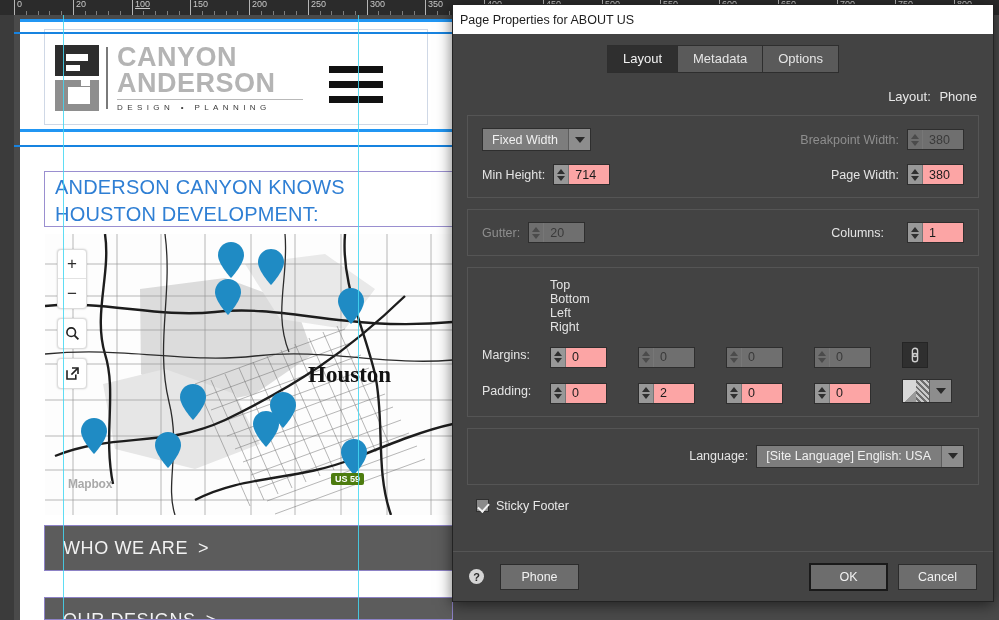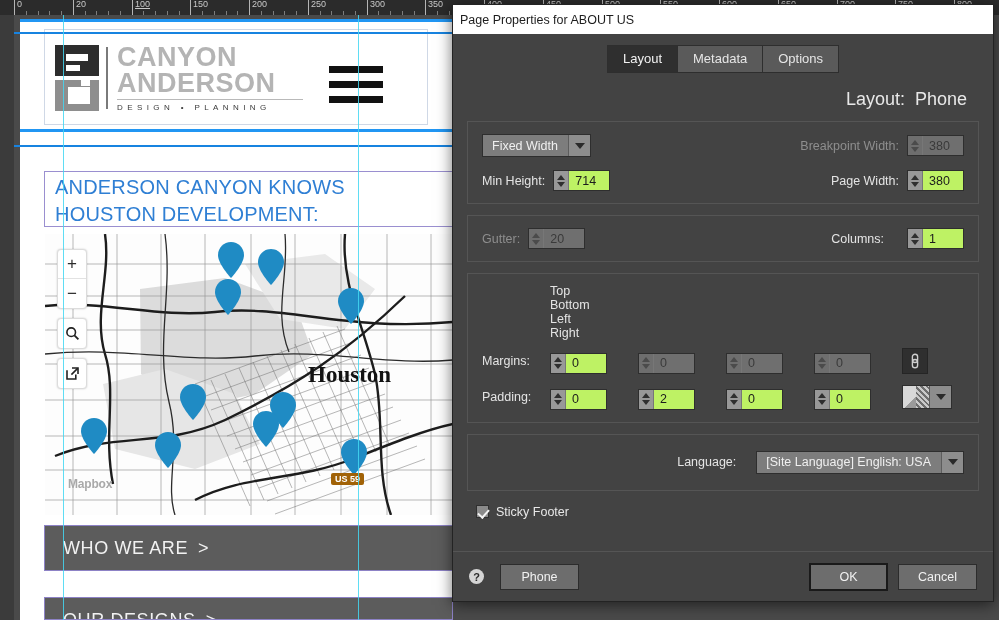--- a/index.html
+++ b/index.html
@@ -132,21 +132,21 @@
   .mapbox-wm {
     position: absolute; left: 23px; bottom: 24px; font-size: 12px;
     color: #a9a9a9; font-weight: bold; font-family: "Liberation Sans", sans-serif;
     letter-spacing: -0.2px;
   }
   .houston-lbl {
     position: absolute; left: 263px; top: 128px; font-size: 23px;
     font-family: "Liberation Serif", serif; font-weight: bold; color: #121212;
   }
   .shield {
-    position: absolute; left: 286px; top: 239px; background: #a16207; color: #fff;
+    position: absolute; left: 286px; top: 239px; background: #4d7c0f; color: #fff;
     font-size: 9px; font-weight: bold; padding: 1px 4px; border-radius: 2px;
     font-family: "Liberation Sans", sans-serif;
   }
   .pin { position: absolute; width: 26px; height: 36px; }
   .pin svg { display:block; }
 
   
   .navblk {
     position: absolute; left: 24px; width: 409px; height: 46px;
     background: #5c5c5c; border: 1px solid #8d82c6;
@@ -179,21 +179,21 @@
 
   .tabs { display: flex; justify-content: center; padding-top: 11px; }
   .tab {
     font-size: 13px; color: #e6e6e6; padding: 5px 15px 6px;
     background: #5a5a5a; border: 1px solid #2e2e2e; border-right: none;
   }
   .tab:last-child { border-right: 1px solid #2e2e2e; }
   .tab.active { background: #2f2f2f; color: #f2f2f2; }
 
   .layout-line {
-    text-align: right; color: #e8e8e8; font-size: 18px; margin: 16px 12px 0 0;
+    text-align: right; color: #e8e8e8; font-size: 13px; margin: 16px 2px 0 0;
   }
 
   .group {
     border: 1px solid #555; margin-top: 11px; padding: 12px 14px;
     position: relative;
   }
   .row { display: flex; align-items: center; }
   .spacer { flex: 1; }
 
   .lbl { color: #e4e4e4; font-size: 12.5px; white-space: nowrap; }
@@ -205,21 +205,21 @@
     width: 15px; background: #989898; display: flex; flex-direction: column;
     align-items: center; justify-content: center; border-right: 1px solid #777;
   }
   .spin .arrows i {
     width: 0; height: 0; border-left: 4px solid transparent; border-right: 4px solid transparent;
     display: block;
   }
   .spin .arrows i.up   { border-bottom: 5px solid #2f2f2f; margin-bottom: 2px; }
   .spin .arrows i.down { border-top: 5px solid #2f2f2f; }
   .spin .val {
-    background: #bef264; color: #1c1c1c; font-size: 12.5px; min-width: 40px;
+    background: #fca5a5; color: #1c1c1c; font-size: 12.5px; min-width: 40px;
     display: flex; align-items: center; padding: 0 6px;
   }
   .spin.dis .arrows { background: #6e6e6e; }
   .spin.dis .arrows i.up   { border-bottom-color: #4b4b4b; }
   .spin.dis .arrows i.down { border-top-color: #4b4b4b; }
   .spin.dis .val { background: #6f6f6f; color: #3a3a3a; }
 
   
   .sel {
     display: inline-flex; align-items: center; height: 23px; background: #7d7d7d;
@@ -729,21 +729,21 @@
             <span class="sw"></span>
             <span class="dd">
                 <i></i>
               </span>
           </div>
         </div>
       </div>
 
       <div class="group" style="padding:16px 14px;">
         <div class="row" style="justify-content:flex-end;">
-          <span class="lbl" style="margin-right:20px;">Language:</span>
+          <span class="lbl" style="margin-right:8px;">Language:</span>
           <span class="sel">
             <span class="txt">[Site Language] English: USA</span>
             <span class="arrow">
                 <i></i>
               </span>
           </span>
         </div>
       </div>
 
       <div class="checkrow">

